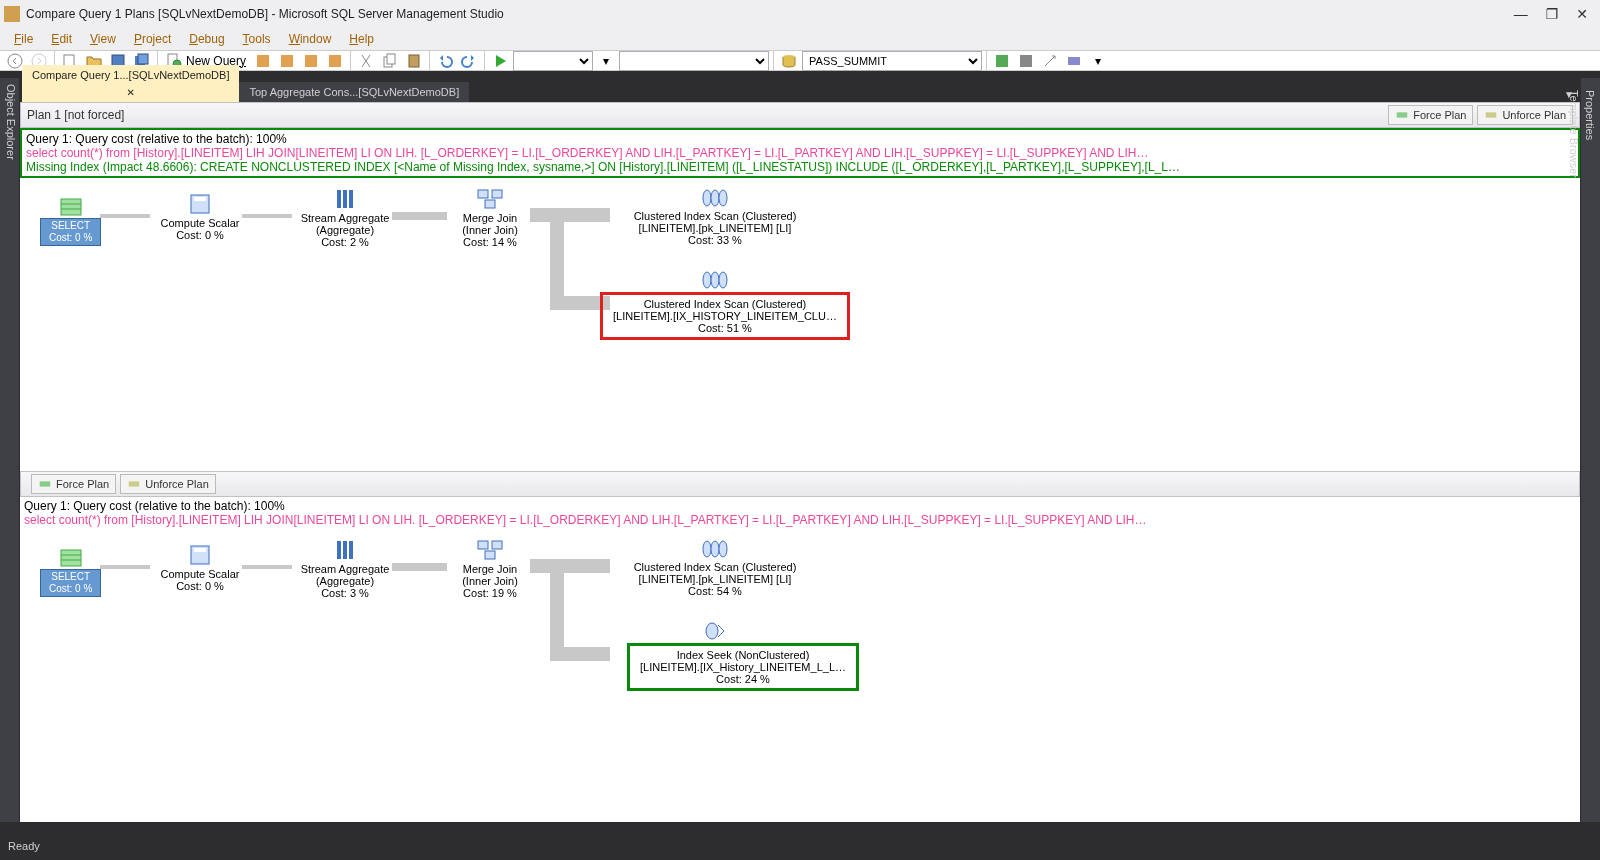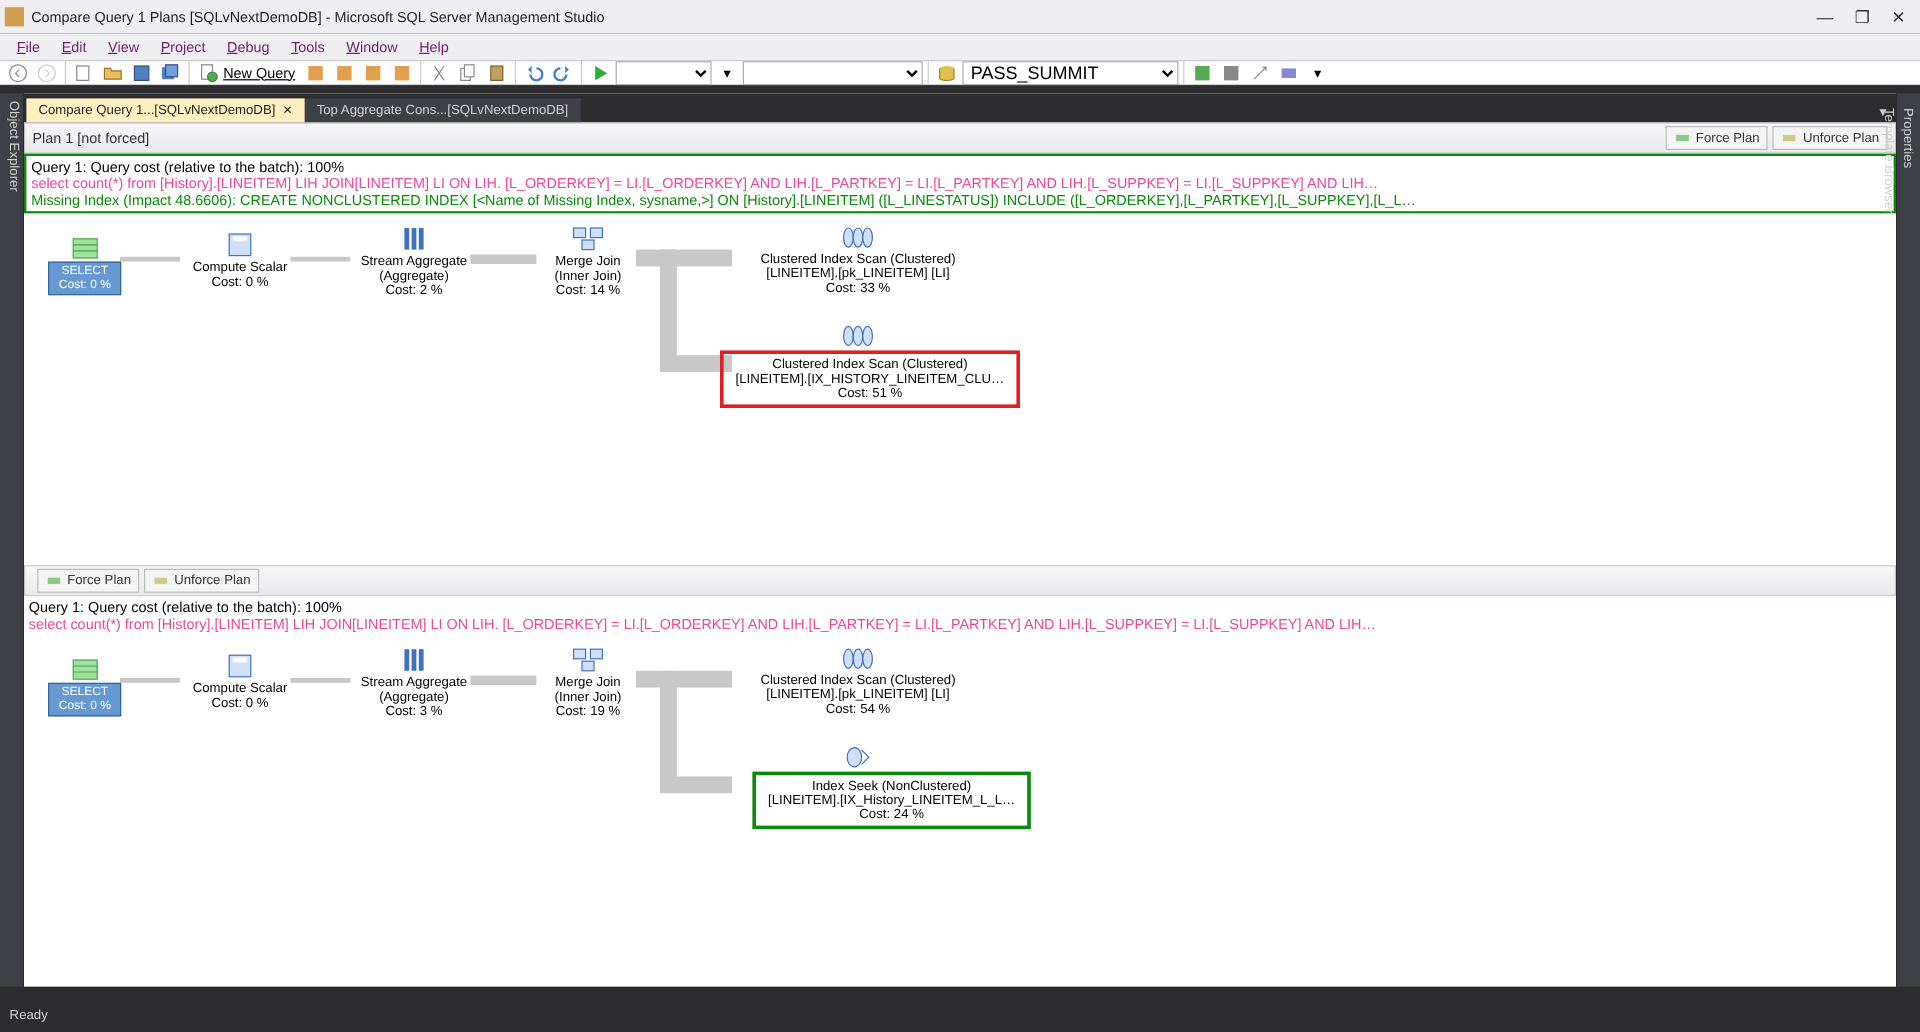--- a/index.html
+++ b/index.html
@@ -7,45 +7,45 @@
 
 
 .titlebar { height: 28px; background: #efeff2; display: flex; align-items: center; padding: 0 4px; }
 .titlebar .app-icon { width: 16px; height: 16px; background: #d0a050; margin-right: 6px; }
 .titlebar .title { flex: 1; font-size: 12px; color: #1e1e1e; }
 .titlebar .win-btns { display: flex; gap: 18px; padding-right: 8px; }
 .titlebar .win-btns span { font-size: 14px; color: #333; cursor: pointer; font-family: Arial; line-height: 1; }
 
 
 .menubar { height: 22px; background: #efeff2; display: flex; align-items: center; padding: 0 6px; gap: 2px; }
-.menubar .menuitem { padding: 2px 8px; font-size: 12px; color: #701a75; cursor: pointer; text-align: center; }
+.menubar .menuitem { padding: 2px 8px; font-size: 12px; color: #a16207; cursor: pointer; text-align: center; }
 .menubar .menuitem u { text-decoration: underline; }
 
 
 .toolbar { height: 21px; background: #ffffff; border-top: 1px solid #ccc; border-bottom: 1px solid #ccc; display: flex; align-items: center; padding: 0 4px; gap: 2px; }
 .toolbar .tool-btn { width: 22px; height: 22px; display: flex; align-items: center; justify-content: center; cursor: pointer; }
 .toolbar .tool-btn svg { width: 16px; height: 16px; }
 .toolbar .sep { width: 1px; height: 20px; background: #ccc; margin: 0 2px; }
 .toolbar .newq { display: flex; align-items: center; gap: 4px; padding: 0 4px; font-size: 12px; cursor: pointer; }
-.toolbar .combo { height: 20px; border: 1px solid #abadb3; background: #fff; font-size: 15px; padding: 0 2px; }
+.toolbar .combo { height: 20px; border: 1px solid #abadb3; background: #fff; font-size: 11px; padding: 0 2px; }
 .toolbar .combo.db { width: 180px; }
 .toolbar .combo.sm { width: 80px; }
 
 
 .main { position: absolute; top: 78px; left: 0; right: 0; bottom: 38px; display: flex; }
 .side-tab { width: 20px; background: #3f3f46; color: #d0d0d0; writing-mode: vertical-rl; text-orientation: mixed; font-size: 11px; padding: 6px 2px; cursor: pointer; }
 .side-left { border-right: 1px solid #2d2d30; }
 .side-right { border-left: 1px solid #2d2d30; display:flex; flex-direction:column; }
 .side-right > div { padding: 6px 2px; }
 
 .center { flex: 1; display: flex; flex-direction: column; background: #fff; }
 
 
 .doctabs { height: 24px; background: #2d2d30; display: flex; align-items: flex-end; padding-left: 2px; }
-.doctab { padding: 4px 10px; font-size: 11px; background: #3f3f46; color: #d0d0d0; cursor: pointer; display:flex; align-items:center; gap:6px; }
+.doctab { padding: 4px 10px; font-size: 11px; background: #3f3f46; color: #d0d0d0; cursor: pointer; display:flex; align-items:center; gap:6px;flex-direction:column; }
 .doctab.active { background: #fff0c1; color: #1e1e1e; }
 .doctab .close { font-size: 10px; }
 .doctabs .dropdown { margin-left:auto; color:#d0d0d0; padding:2px 6px; cursor:pointer; font-size:10px; }
 
 
 .plan-header { height: 26px; background: linear-gradient(#f7f7f9,#e9e9ed); border: 1px solid #c0c0c5; display: flex; align-items: center; padding: 0 6px; font-size: 12px; color: #333; }
 .plan-header .title { flex: 1; }
 .plan-header .btn { display: flex; align-items: center; gap: 4px; border: 1px solid #bbb; background: #f4f4f4; padding: 2px 6px; font-size: 11px; cursor: pointer; margin-left: 4px; }
 .plan-header .btn svg { width:14px; height:14px; }
 

